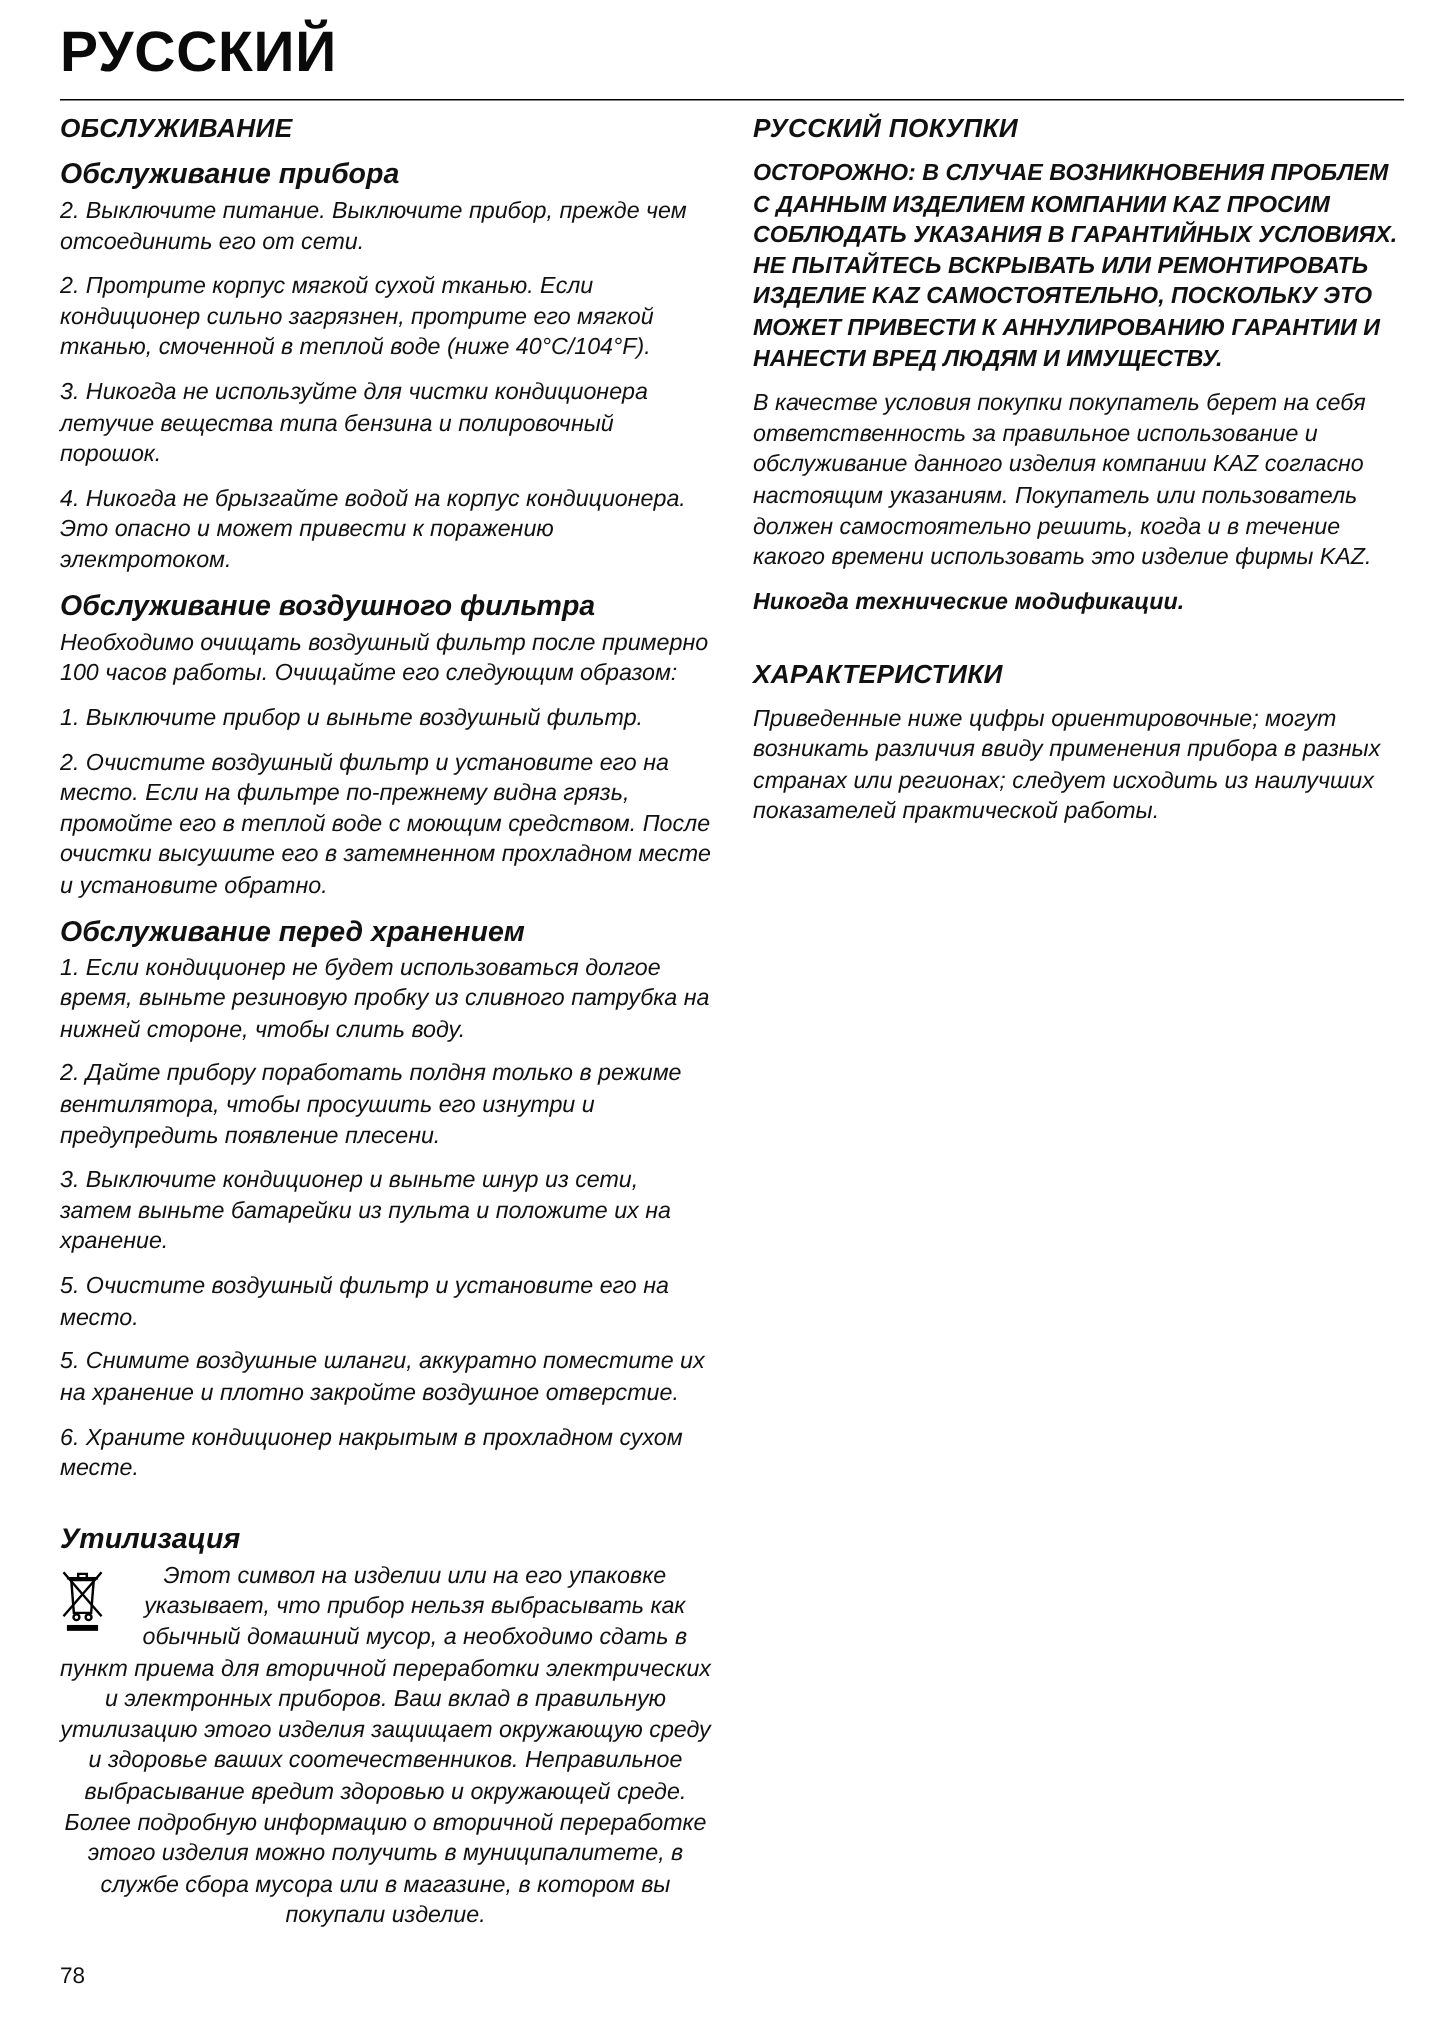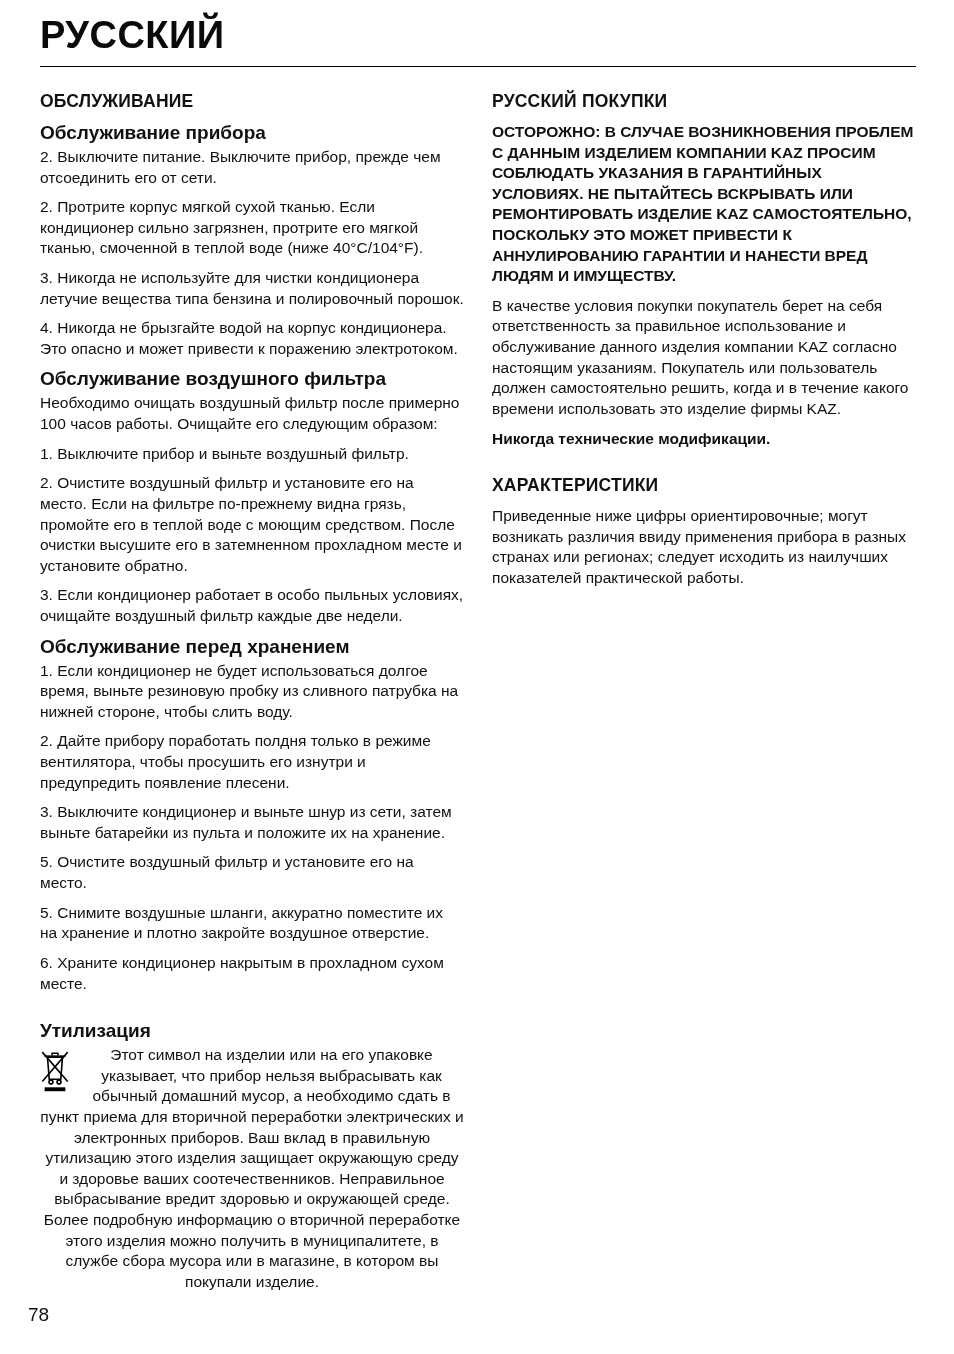--- a/index.html
+++ b/index.html
@@ -8,37 +8,38 @@
     width: 954px;
     height: 1354px;
     font-family: "Liberation Sans", sans-serif;
     color: #111111;
     position: relative;
     overflow: hidden;
   }
   .page {
     width: 954px;
     height: 1354px;
-    padding: 14px 38px 0 40px;
+    padding: 14px 18px 0 40px;
     position: relative;
   }
   .lang-title {
     font-size: 38px;
     font-weight: 900;
     letter-spacing: 0.5px;
     color: #0a0a0a;
   }
   .rule {
     border-bottom: 1.6px solid #000;
     margin-top: 9px;
   }
   .columns {
     display: flex;
     gap: 28px;
-    margin-top: 24px;
+    margin-top: 8px;
+    font-style: italic;
   }
   .col { flex: 1 1 0; min-width: 0; }
   .section-heading {
     font-size: 17.5px;
     font-weight: bold;
     margin-bottom: 10px;
     letter-spacing: 0.2px;
   }
   .sub-heading {
     font-size: 19px;
@@ -53,23 +54,23 @@
   p.body.bold { font-weight: bold; }
   .gap-top { margin-top: 26px; }
   .disposal-block { overflow: visible; text-align: center; }
   .weee {
     float: left;
     width: 30px;
     margin: 3px 9px 2px 0;
   }
   .footer-pagenum {
     position: absolute;
-    left: 28px;
+    left: 40px;
     bottom: 28px;
-    font-size: 19px;
+    font-size: 15px;
     color: #111;
   }
 </style>
 </head>
 <body>
 
 <div class="page">
 
   <h1 class="lang-title">РУССКИЙ</h1>
   <div class="rule"></div>
@@ -82,21 +83,20 @@
       <h3 class="sub-heading">Обслуживание прибора</h3>
       <p class="body">2. Выключите питание. Выключите прибор, прежде чем отсоединить его от сети.</p>
       <p class="body">2. Протрите корпус мягкой сухой тканью. Если кондиционер сильно загрязнен, протрите его мягкой тканью, смоченной в теплой воде (ниже 40°C/104°F).</p>
       <p class="body">3. Никогда не используйте для чистки кондиционера летучие вещества типа бензина и полировочный порошок.</p>
       <p class="body">4. Никогда не брызгайте водой на корпус кондиционера. Это опасно и может привести к поражению электротоком.</p>
 
       <h3 class="sub-heading">Обслуживание воздушного фильтра</h3>
       <p class="body">Необходимо очищать воздушный фильтр после примерно 100 часов работы. Очищайте его следующим образом:</p>
       <p class="body">1. Выключите прибор и выньте воздушный фильтр.</p>
       <p class="body">2. Очистите воздушный фильтр и установите его на место. Если на фильтре по-прежнему видна грязь, промойте его в теплой воде с моющим средством. После очистки высушите его в затемненном прохладном месте и установите обратно.</p>
-      <p class="body">3. Если кондиционер работает в особо пыльных условиях, очищайте воздушный фильтр каждые две недели.</p>
 
       <h3 class="sub-heading">Обслуживание перед хранением</h3>
       <p class="body">1. Если кондиционер не будет использоваться долгое время, выньте резиновую пробку из сливного патрубка на нижней стороне, чтобы слить воду.</p>
       <p class="body">2. Дайте прибору поработать полдня только в режиме вентилятора, чтобы просушить его изнутри и предупредить появление плесени.</p>
       <p class="body">3. Выключите кондиционер и выньте шнур из сети, затем выньте батарейки из пульта и положите их на хранение.</p>
       <p class="body">5. Очистите воздушный фильтр и установите его на место.</p>
       <p class="body">5. Снимите воздушные шланги, аккуратно поместите их на хранение и плотно закройте воздушное отверстие.</p>
       <p class="body">6. Храните кондиционер накрытым в прохладном сухом месте.</p>
 
       <h3 class="sub-heading gap-top">Утилизация</h3>

